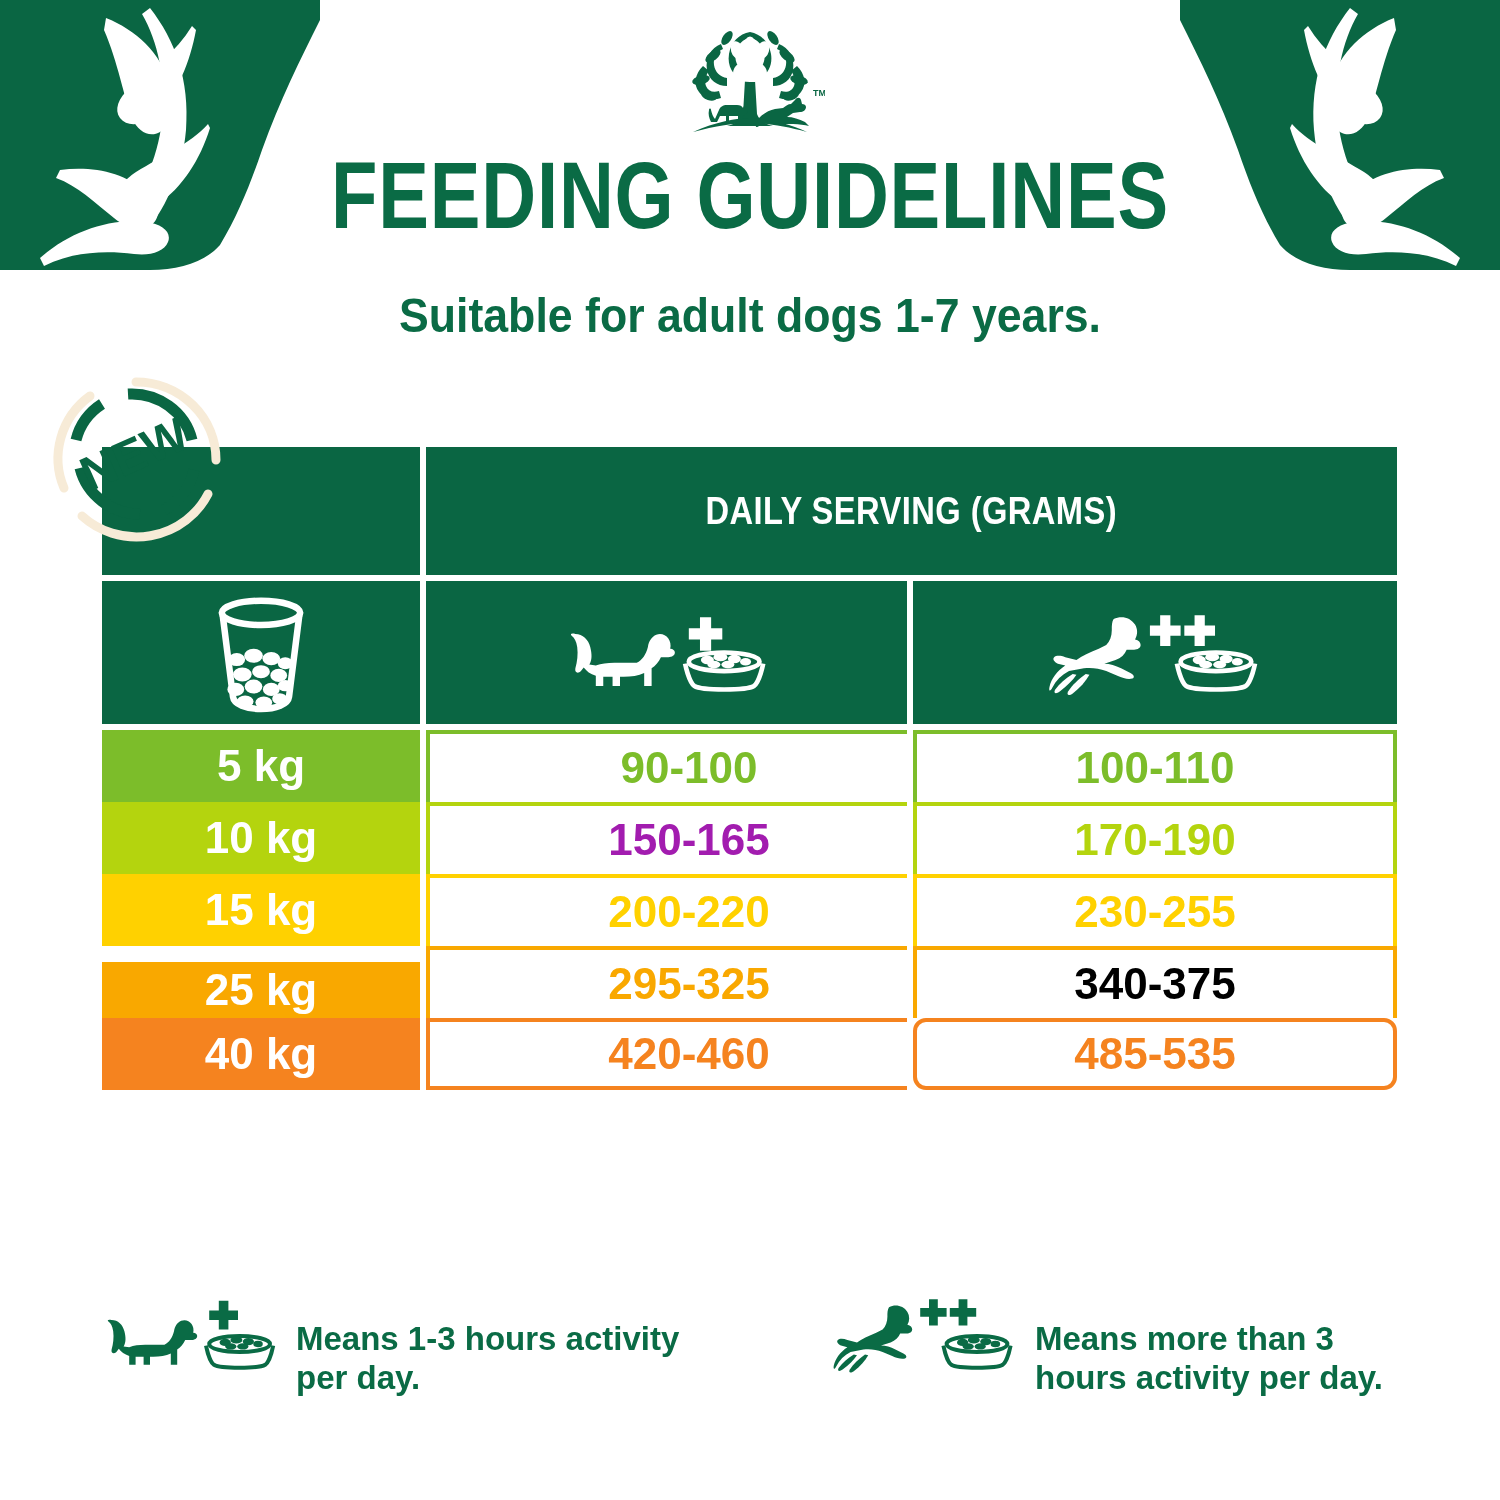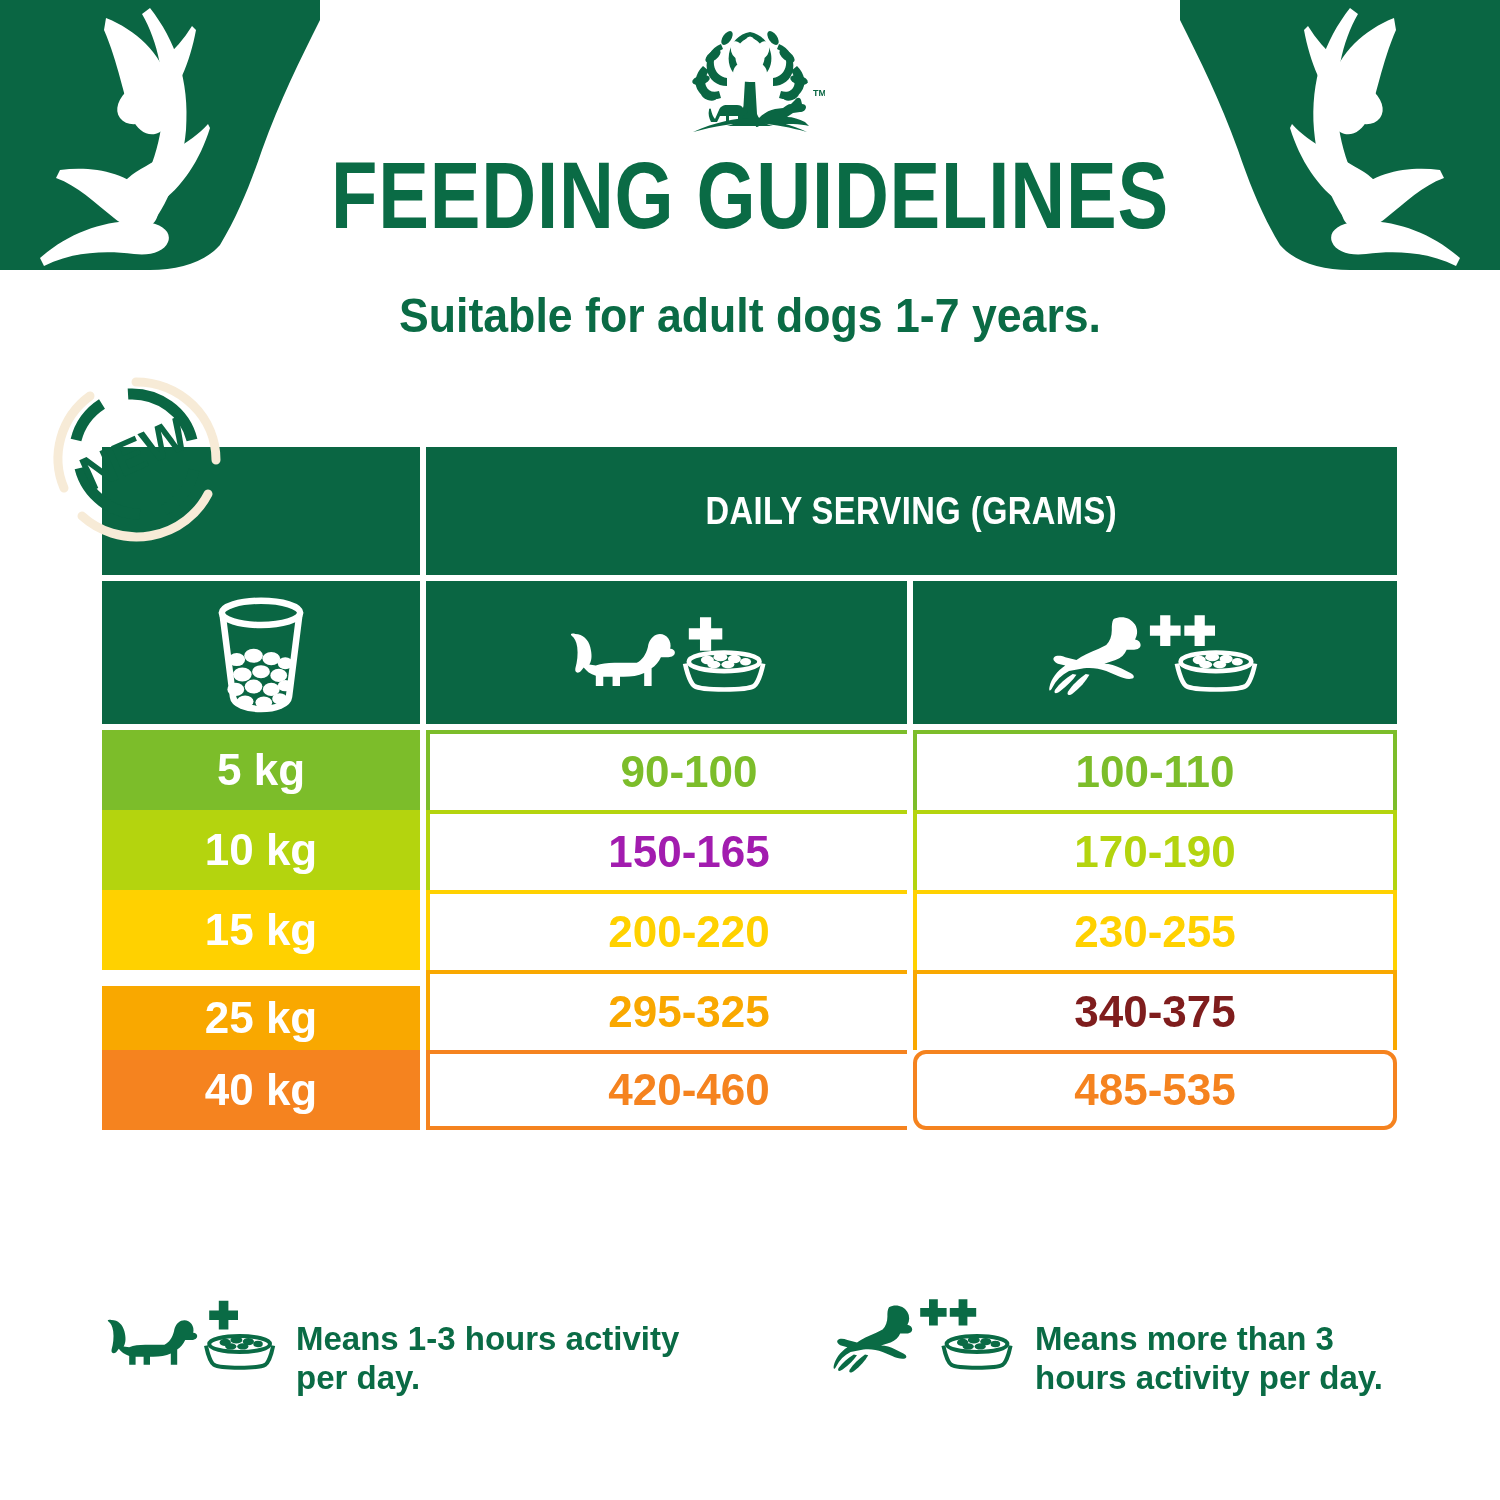--- a/index.html
+++ b/index.html
@@ -113,21 +113,21 @@
   .hdr-act {
     background: #0A6643;
     display: flex;
     align-items: center;
     justify-content: center;
   }
   .hdr-act.c1 { width: 481px; }
   .hdr-act.c2 { flex: 1; }
 
   
-  .drow { height: 80px; }
+  .drow { height: 72px; }
   .kgcell {
     width: 318px;
     display: flex;
     align-items: center;
     justify-content: center;
     color: #ffffff;
     font-size: 44px;
     font-weight: bold;
   }
   .valcell {
@@ -370,21 +370,21 @@
         <div class="gap-v"></div>
         <div class="valcell c1" style="color: rgb(255, 209, 0); border-top: 4px solid rgb(255, 209, 0); border-left: 4px solid rgb(255, 209, 0);">200-220</div>
         <div class="gap-v"></div>
         <div class="valcell c2" style="color: rgb(255, 209, 0); border-top: 4px solid rgb(255, 209, 0); border-right: 4px solid rgb(255, 209, 0); border-left: 4px solid rgb(255, 209, 0);">230-255</div>
       </div>
       <div class="row drow">
         <div class="kgcell" style="background: rgb(249, 168, 0); margin-top: 16px;">25 kg</div>
         <div class="gap-v"></div>
         <div class="valcell c1" style="color: rgb(249, 168, 0); border-top: 4px solid rgb(249, 168, 0); border-left: 4px solid rgb(249, 168, 0);">295-325</div>
         <div class="gap-v"></div>
-        <div class="valcell c2" style="color: #7f1d1d; border-top: 4px solid rgb(249, 168, 0); border-right: 4px solid rgb(249, 168, 0); border-left: 4px solid rgb(249, 168, 0);">340-375</div>
+        <div class="valcell c2" style="color: #000000; border-top: 4px solid rgb(249, 168, 0); border-right: 4px solid rgb(249, 168, 0); border-left: 4px solid rgb(249, 168, 0);">340-375</div>
       </div>
       <div class="row drow">
         <div class="kgcell" style="background: rgb(245, 131, 31);">40 kg</div>
         <div class="gap-v"></div>
         <div class="valcell c1" style="color: rgb(245, 131, 31); border-top: 4px solid rgb(245, 131, 31); border-bottom: 4px solid rgb(245, 131, 31); border-left: 4px solid rgb(245, 131, 31);">420-460</div>
         <div class="gap-v"></div>
         <div class="valcell c2" style="color: rgb(245, 131, 31); border-width: 4px; border-style: solid; border-color: rgb(245, 131, 31); border-radius: 13px;">485-535</div>
       </div>
     </div>
 </div>

